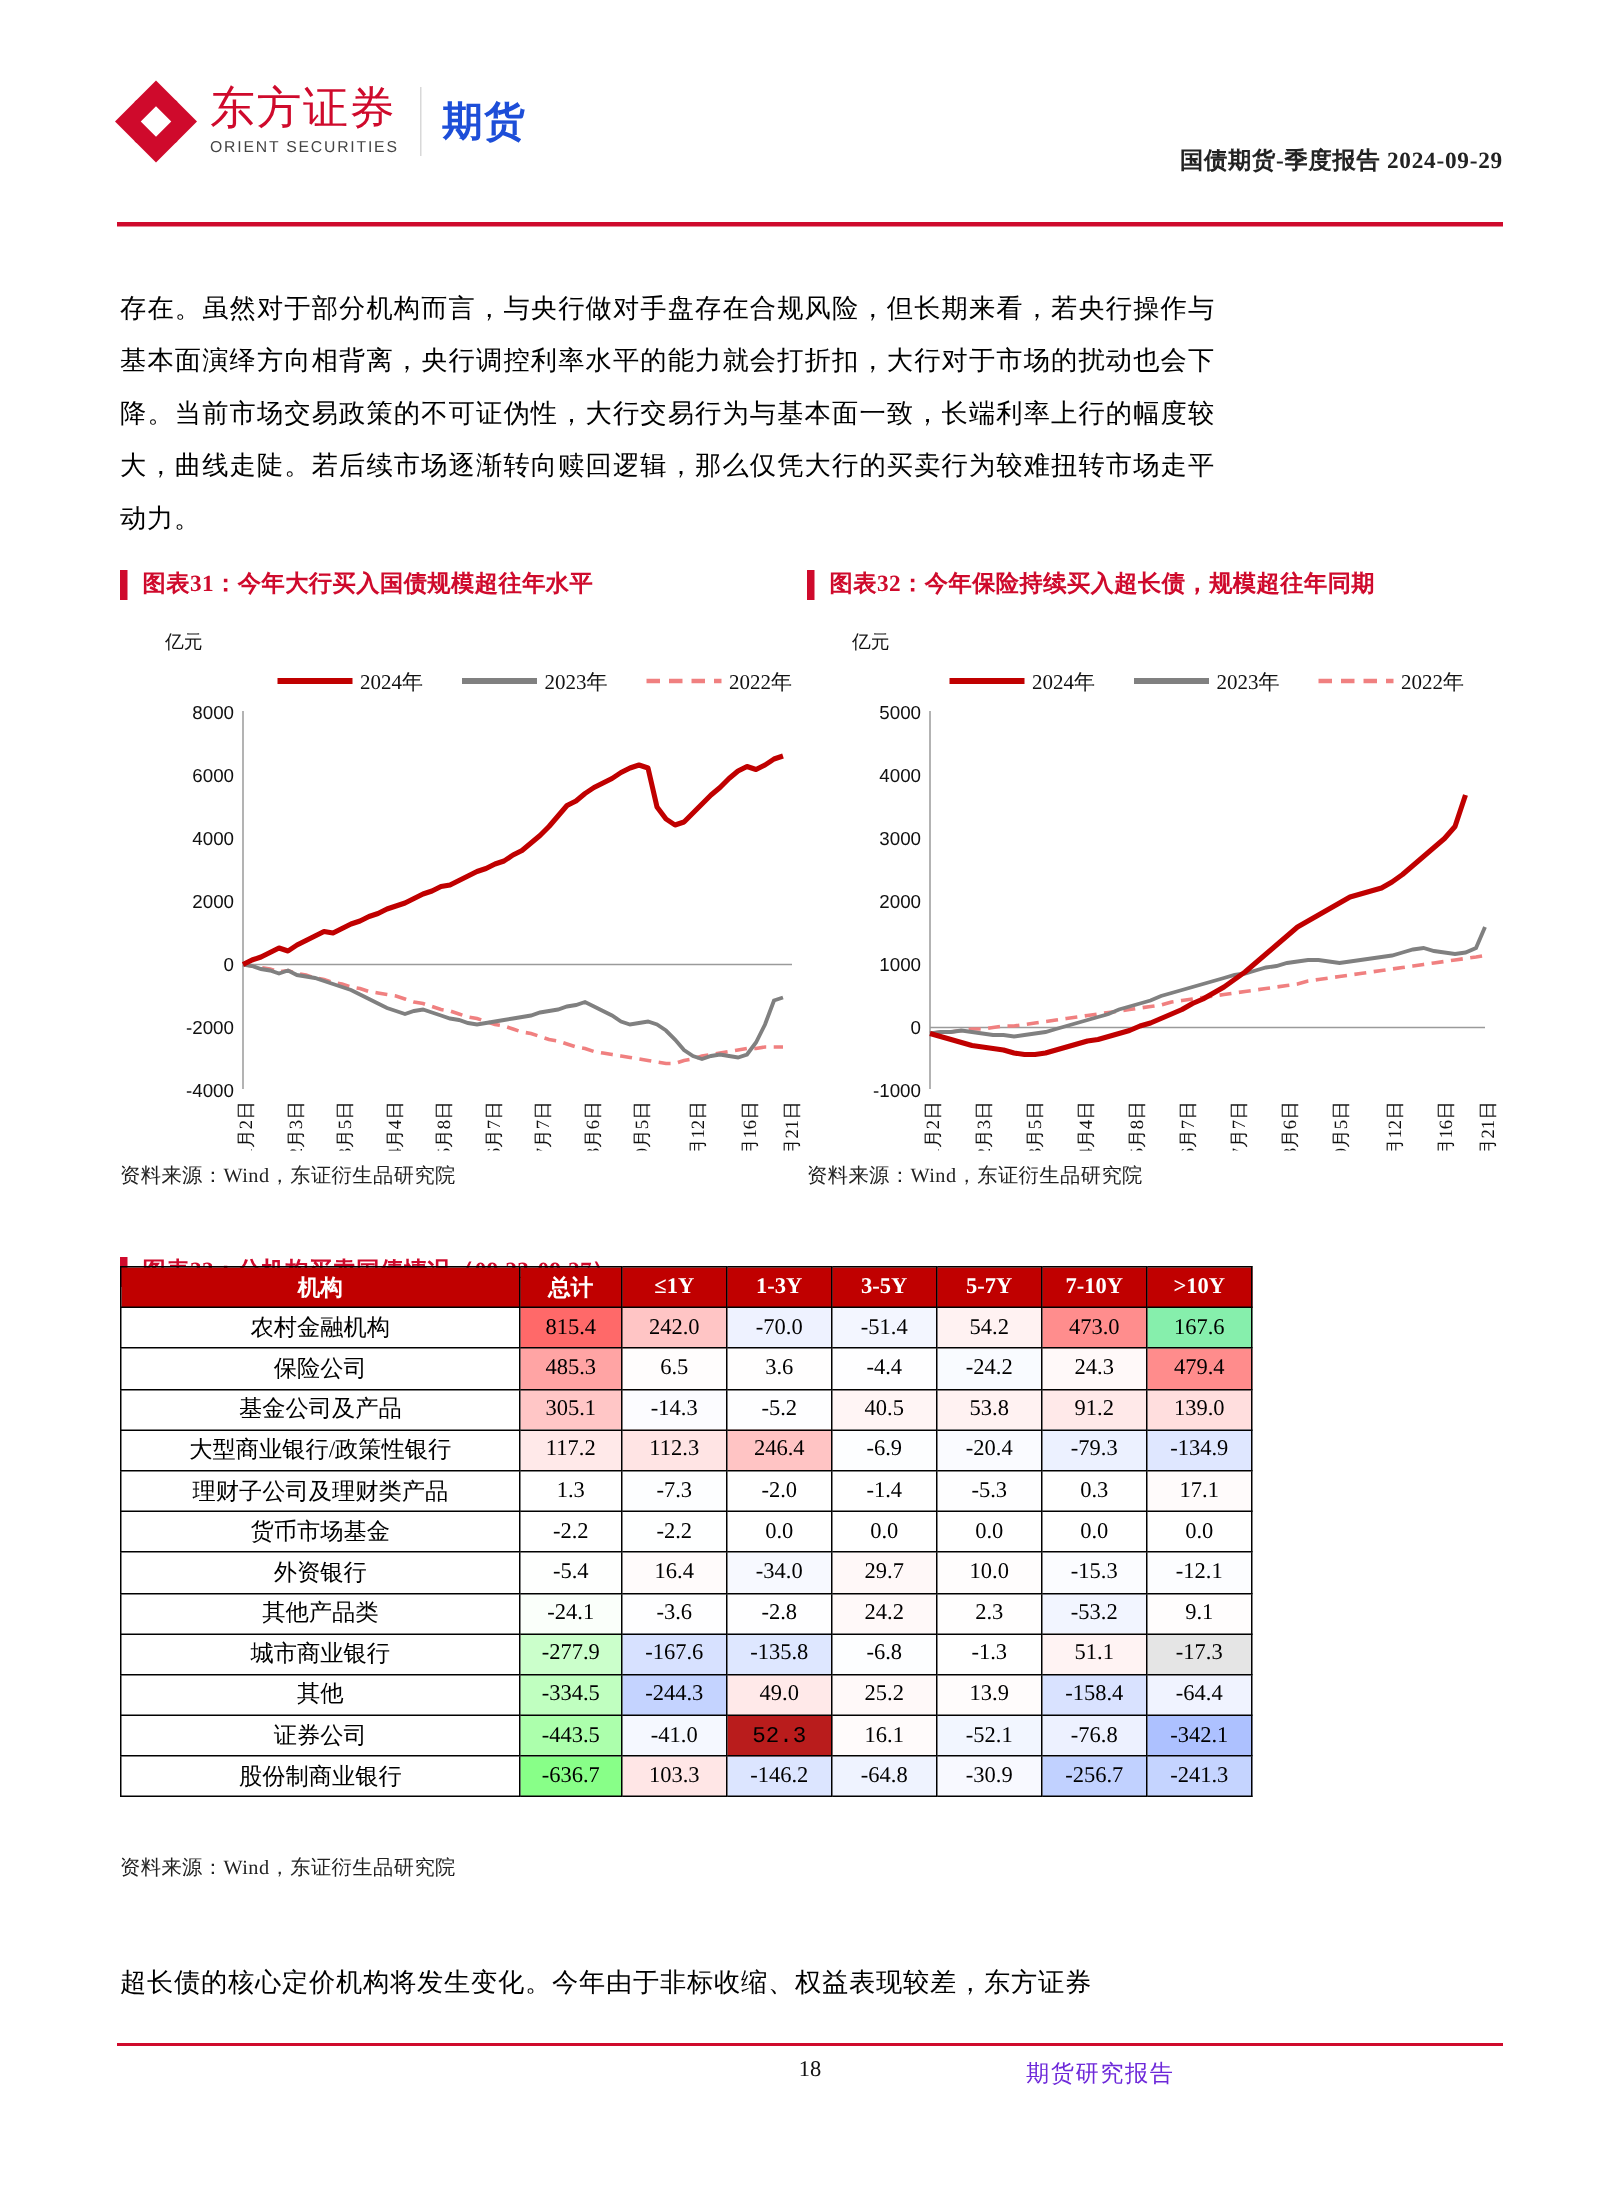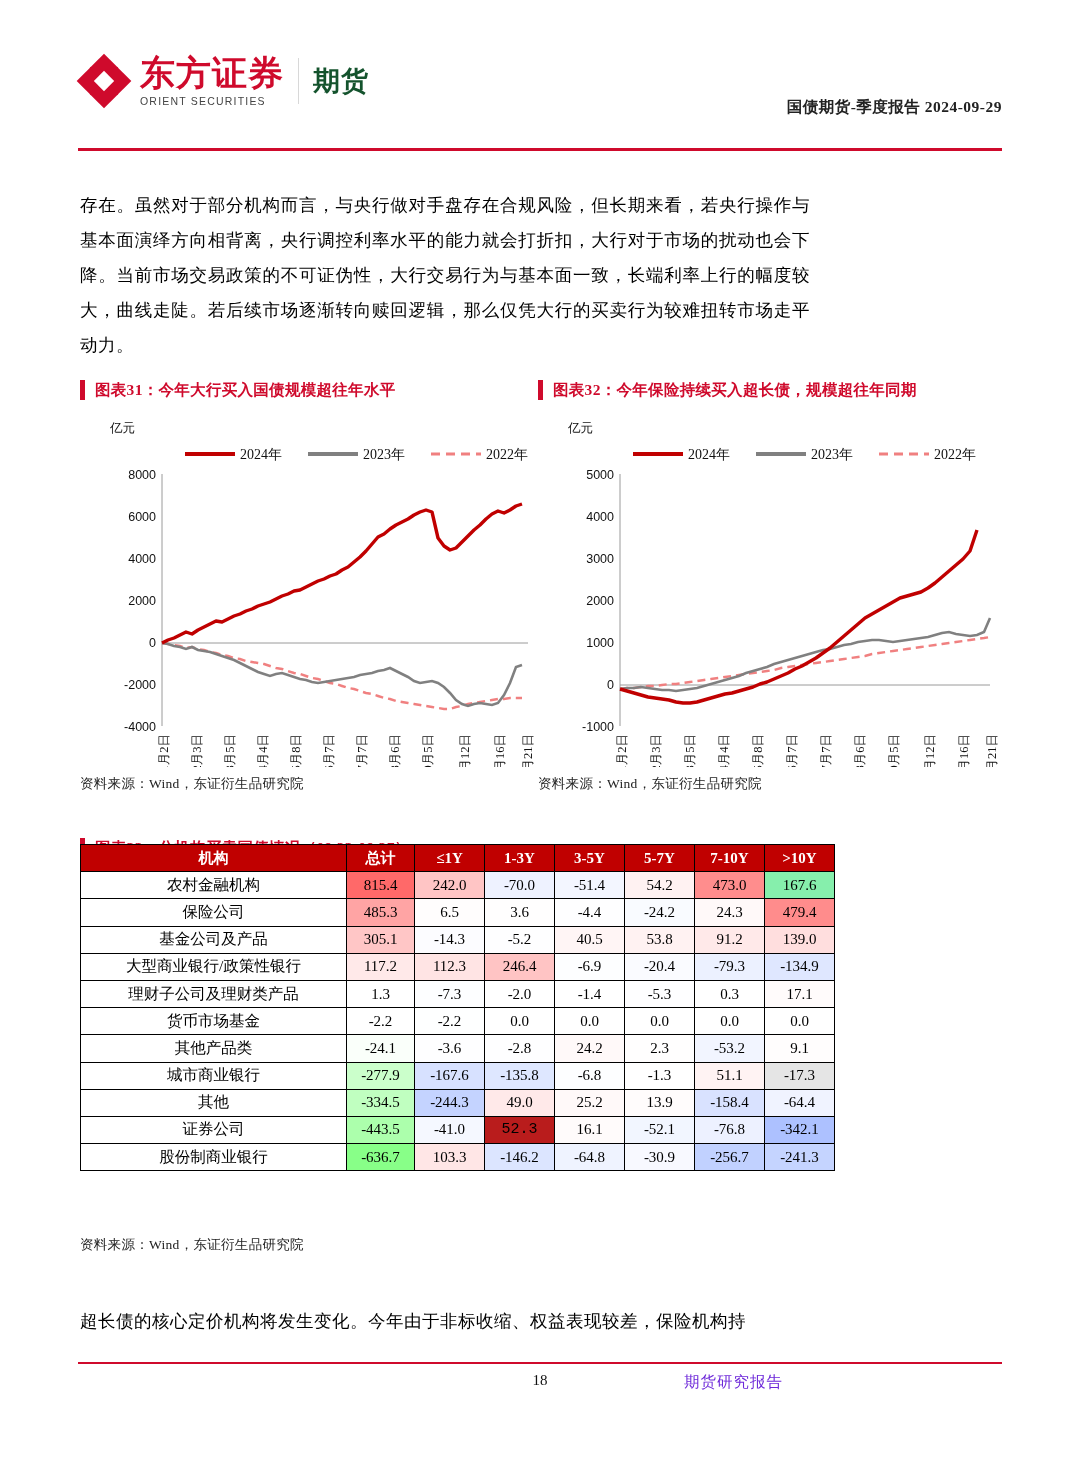--- a/index.html
+++ b/index.html
@@ -28,33 +28,33 @@
   .logo-mark .d1 { left:0; top:13px; transform:rotate(45deg) scale(.78); }
   .logo-mark .d2 { left:13px; top:0; transform:rotate(45deg) scale(.78); }
   .logo-mark .d3 { left:26px; top:13px; transform:rotate(45deg) scale(.78); }
   .logo-mark .d4 { left:13px; top:26px; transform:rotate(45deg) scale(.78); }
   .logo-mark .hole {
     position:absolute; left:17px; top:17px; width:18px; height:18px;
     background:#fff; transform:rotate(45deg) scale(.8);
   }
   .logo-cn {
     font-family:"Liberation Serif", serif;
-    font-size:35px; font-weight:bold; color:#cf0a2c; letter-spacing:1px;
+    font-size:30px; font-weight:normal; color:#cf0a2c; letter-spacing:1px;
     line-height:1;
   }
   .logo-en {
     font-family:"Liberation Sans", sans-serif;
     font-size:10.5px; color:#444; letter-spacing:1.2px; margin-top:4px;
   }
   .logo-text-block { display:flex; flex-direction:column; justify-content:center; }
   .logo-sep {
     width:1px; height:46px; background:#d8d8d8; margin:0 14px;
   }
   .logo-sub {
-    font-size:27px; font-weight:bold; color:#14532d; letter-spacing:1px;
+    font-size:27px; font-weight:bold; color:#1d4ed8; letter-spacing:1px;
   }
   .header-right {
     position:absolute; right:0; top:42px;
     font-size:15.5px; font-weight:bold; color:#222;
     letter-spacing:0.5px;
   }
   .header-rule {
     position:absolute; left:78px; top:148px; width:924px; height:2.5px;
     background:#cf0a2c;
   }
@@ -332,20 +332,30 @@
           <td class="inst">货币市场基金</td>
           <td class="num total" style="background: rgb(255, 255, 255);">-2.2</td>
           <td class="num" style="background: rgb(254, 255, 255);">-2.2</td>
           <td class="num" style="background: rgb(255, 255, 255);">0.0</td>
           <td class="num" style="background: rgb(255, 255, 255);">0.0</td>
           <td class="num" style="background: rgb(255, 255, 255);">0.0</td>
           <td class="num" style="background: rgb(255, 255, 255);">0.0</td>
           <td class="num" style="background: rgb(255, 255, 255);">0.0</td>
         </tr>
         <tr>
+          <td class="inst">外资银行</td>
+          <td class="num total" style="background: rgb(254, 255, 254);">-5.4</td>
+          <td class="num" style="background: rgb(255, 251, 251);">16.4</td>
+          <td class="num" style="background: rgb(247, 249, 255);">-34.0</td>
+          <td class="num" style="background: rgb(255, 248, 248);">29.7</td>
+          <td class="num" style="background: rgb(255, 253, 253);">10.0</td>
+          <td class="num" style="background: rgb(251, 252, 255);">-15.3</td>
+          <td class="num" style="background: rgb(252, 253, 255);">-12.1</td>
+        </tr>
+        <tr>
           <td class="inst">其他产品类</td>
           <td class="num total" style="background: rgb(250, 255, 250);">-24.1</td>
           <td class="num" style="background: rgb(254, 254, 255);">-3.6</td>
           <td class="num" style="background: rgb(254, 254, 255);">-2.8</td>
           <td class="num" style="background: rgb(255, 249, 249);">24.2</td>
           <td class="num" style="background: rgb(255, 254, 254);">2.3</td>
           <td class="num" style="background: rgb(242, 245, 255);">-53.2</td>
           <td class="num" style="background: rgb(255, 253, 253);">9.1</td>
         </tr>
         <tr>
@@ -385,19 +395,19 @@
           <td class="num" style="background: rgb(220, 229, 255);">-146.2</td>
           <td class="num" style="background: rgb(239, 243, 255);">-64.8</td>
           <td class="num" style="background: rgb(248, 249, 255);">-30.9</td>
           <td class="num" style="background: rgb(193, 209, 255);">-256.7</td>
           <td class="num" style="background: rgb(197, 212, 255);">-241.3</td>
         </tr>
       </tbody>
   </table>
   <div class="src" id="src33">资料来源：Wind，东证衍生品研究院</div>
 
-  <div class="bottom-para">超长债的核心定价机构将发生变化。今年由于非标收缩、权益表现较差，保险机构持</div>
+  <div class="bottom-para">超长债的核心定价机构将发生变化。今年由于非标收缩、权益表现较差，东方证券</div>
 
   <div class="footer-rule"></div>
   <div class="footer-page">18</div>
   <div class="footer-right">期货研究报告</div>
 
 </div>
 
 </body></html>

